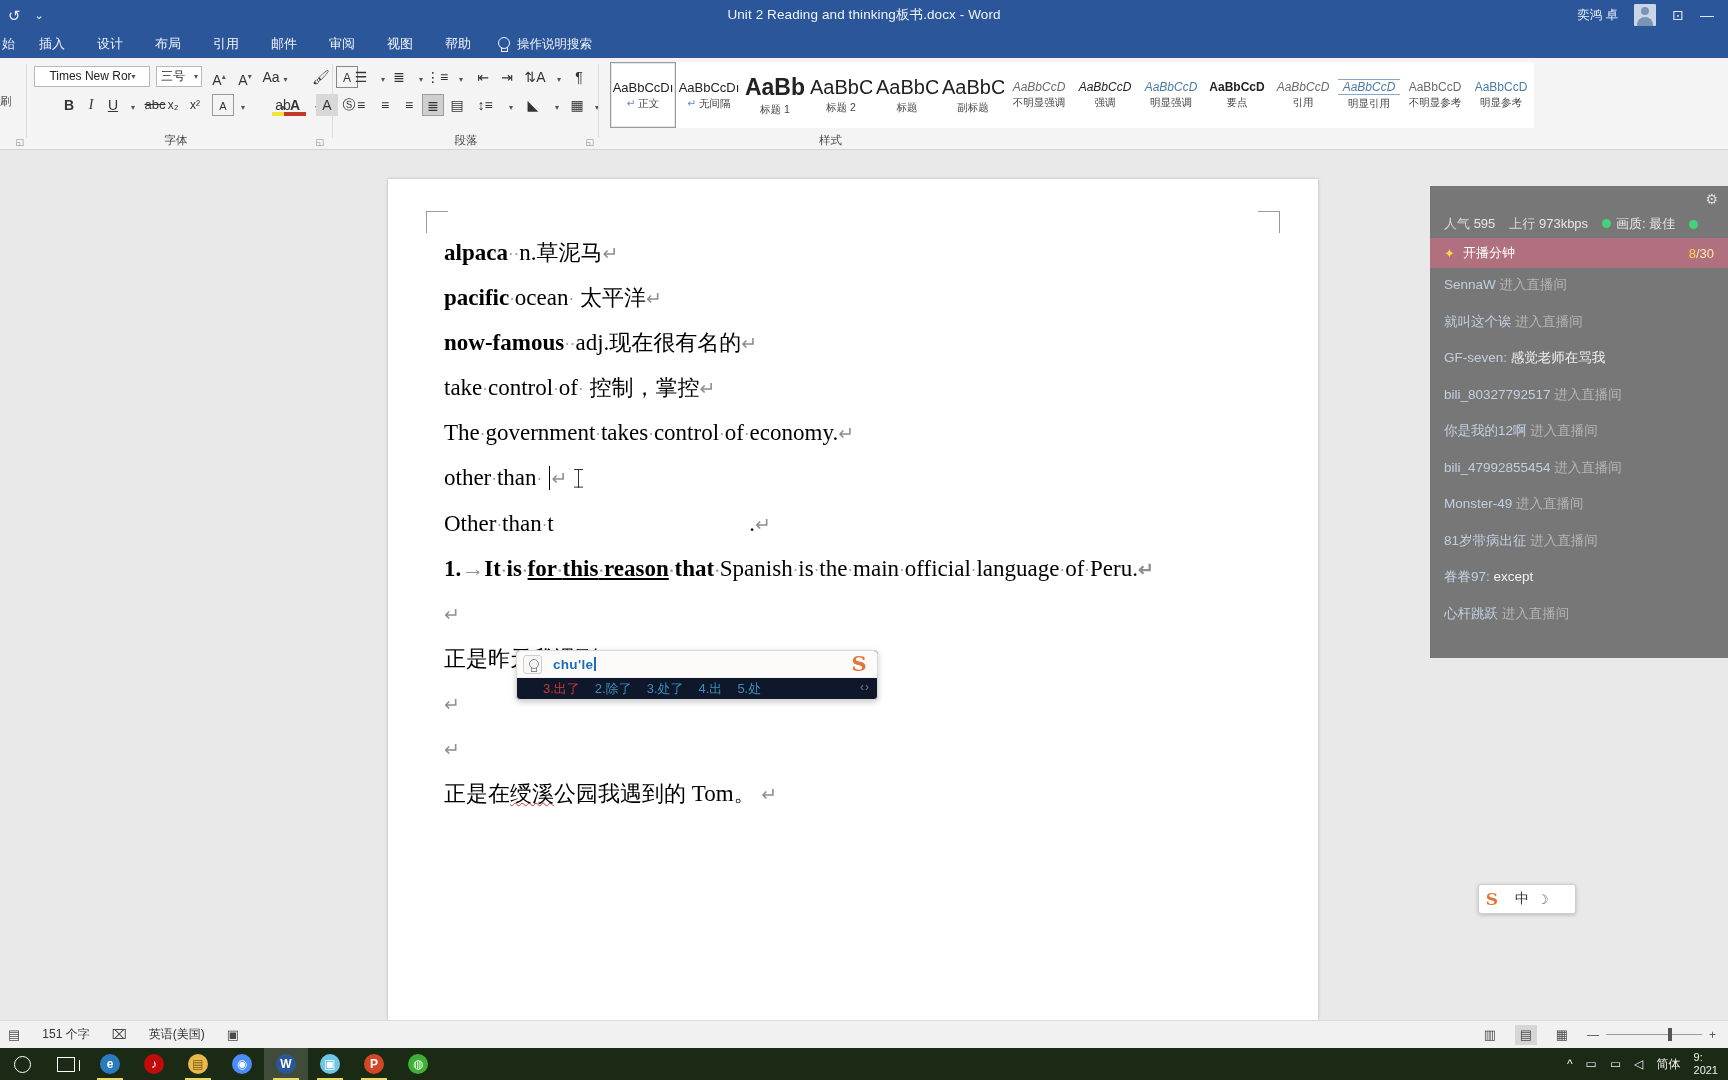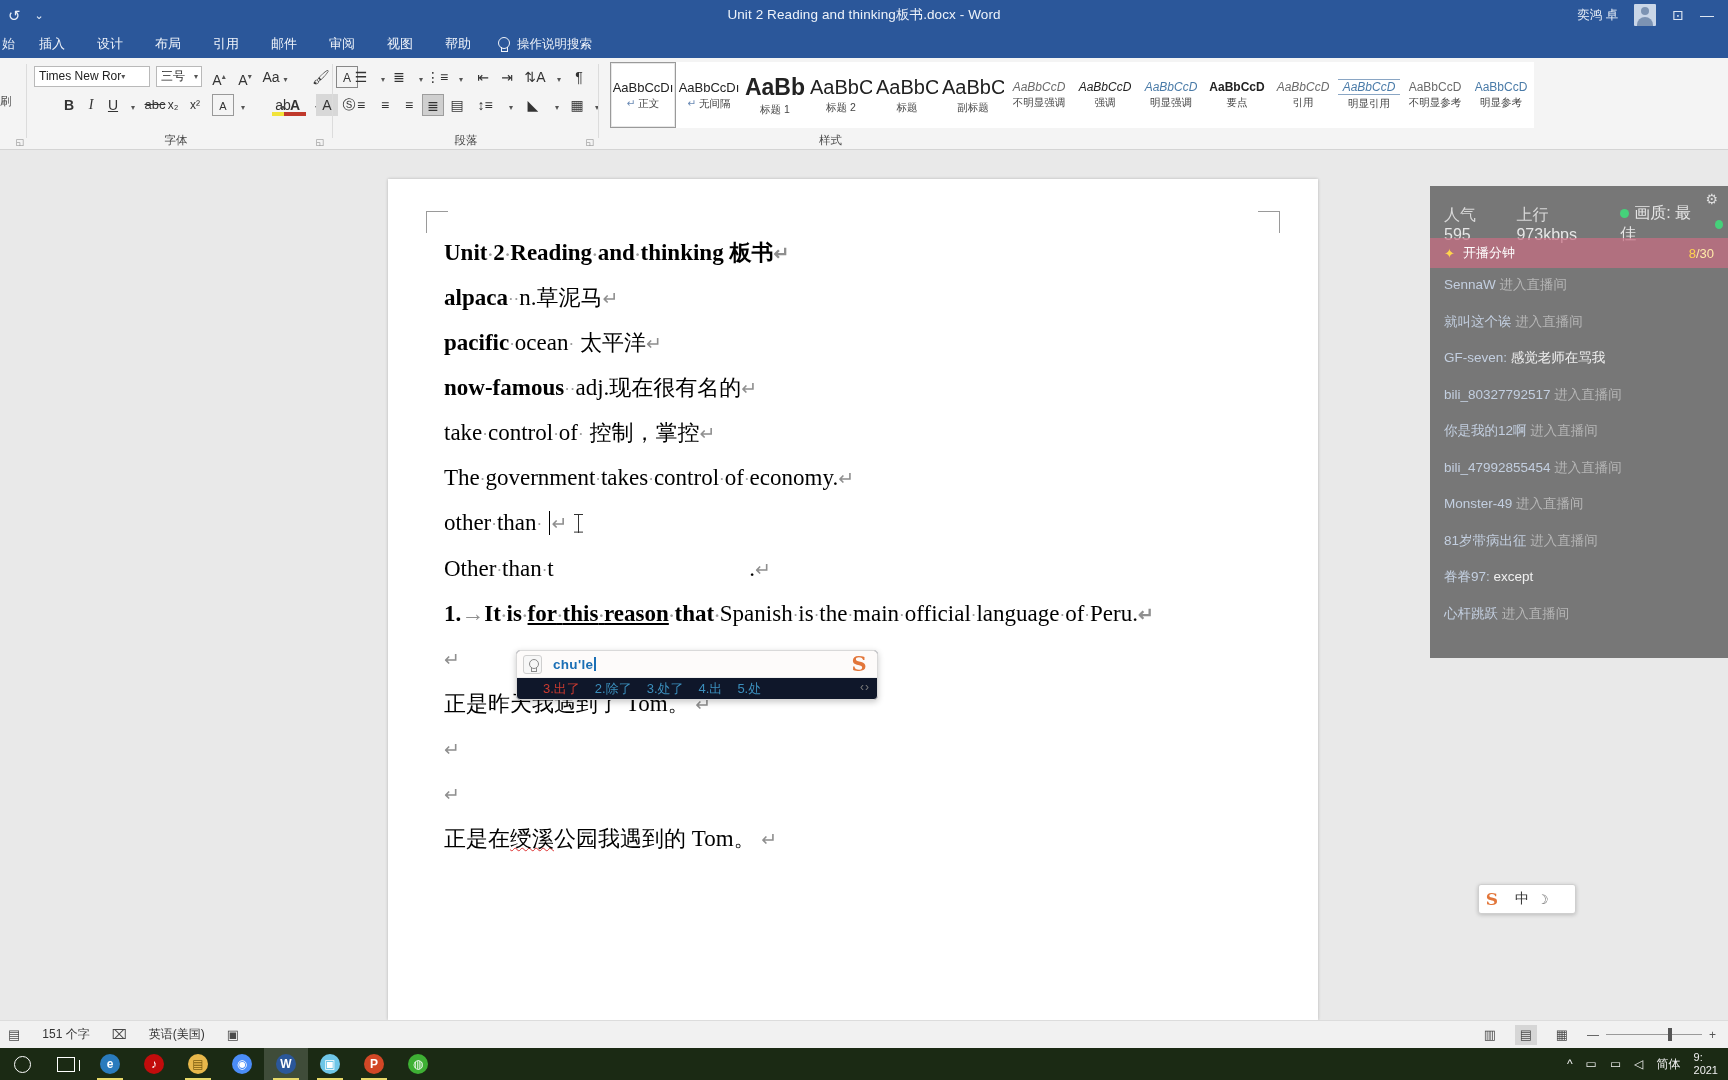--- a/index.html
+++ b/index.html
@@ -58,21 +58,21 @@
 
   
   .clip { left: 0; width: 26px; }
   .clip .cl-txt { position: absolute; top: 36px; left: 0; font-size: 11.5px; color: #4a4a4a; }
 
   
   .font-grp { left: 26px; width: 300px; }
   .fontbox {
     position: absolute; left: 8px; top: 8px; width: 116px; height: 21px;
     border: 1px solid #b9b9b9; background: #fff; font-size: 12px; color: #222;
-    padding-left: 4px; line-height: 19px; display:flex; align-items:center; justify-content:flex-start;
+    padding-left: 4px; line-height: 19px; display:flex; align-items:center; justify-content:center;
   }
   .sizebox {
     position: absolute; left: 130px; top: 8px; width: 46px; height: 21px;
     border: 1px solid #b9b9b9; background: #fff; font-size: 12px; color: #222;
     padding-left: 4px; line-height: 19px; display:flex; align-items:center; justify-content:space-between;
   }
   .caret { font-size: 8px; color: #555; padding-right: 3px; }
   .ic-btn {
     position: absolute; font-size: 14px; color: #333; text-align: center;
     width: 22px; height: 22px; line-height: 22px;
@@ -159,21 +159,21 @@
   .ime-nav { position: absolute; right: 7px; top: 2px; font-size: 12px; color: #7a7a7a; letter-spacing: 1px; }
 
   
   .live {
     position: absolute; left: 1430px; top: 186px; width: 298px; height: 472px;
     background: rgba(110,110,110,.93);
   }
   .live-gear { position: absolute; right: 10px; top: 5px; font-size: 14px; color: #ddd; }
   .live-stats {
     position: absolute; left: 0; top: 25px; width: 100%; height: 26px;
-    display: flex; align-items: center; font-size: 16px; color: #e6e6e6; gap: 14px; padding-left: 14px;
+    display: flex; align-items: center; font-size: 13px; color: #e6e6e6; gap: 14px; padding-left: 14px;
   }
   .live-stats .lbl { color: #d8d8d8; }
   .dotg { display:inline-block; width: 9px; height: 9px; border-radius: 50%; background: #45d17a; margin-right: 5px; vertical-align: 0px; }
   .live-bar {
     position: absolute; left: 0; top: 52px; width: 100%; height: 30px;
     background: rgba(200,110,130,.72); display: flex; align-items: center; padding: 0 14px;
   }
   .star { color: #ffd44d; font-size: 13px; margin-right: 8px; }
   .bar-label { font-size: 13px; color: #fff; }
   .bar-count { margin-left: auto; font-size: 13px; color: #ffd44d; }
@@ -403,23 +403,20 @@
     </div>
   </div>
 
   <div class="docarea">
     <div class="page">
       <div class="corner-tl"></div>
       <div class="corner-tr"></div>
 
       <div class="doc-body">
 
-        <div class="pline b">
-          Unit<span class="dot">·</span>2<span class="dot">·</span>Reading<span class="dot">·</span>and<span class="dot">·</span>thinking <span class="cn" style="font-weight:bold;">板书</span><span class="pilcrow">↵</span>
-        </div>
 
         <div class="pline">
           <span class="bd">alpaca</span><span class="dot">··</span>n.<span class="cn">草泥马</span><span class="pilcrow">↵</span>
         </div>
 
         <div class="pline">
           <span class="bd">pacific</span><span class="dot">·</span>ocean<span class="dot">·</span> <span class="cn">太平洋</span><span class="pilcrow">↵</span>
         </div>
 
         <div class="pline">

